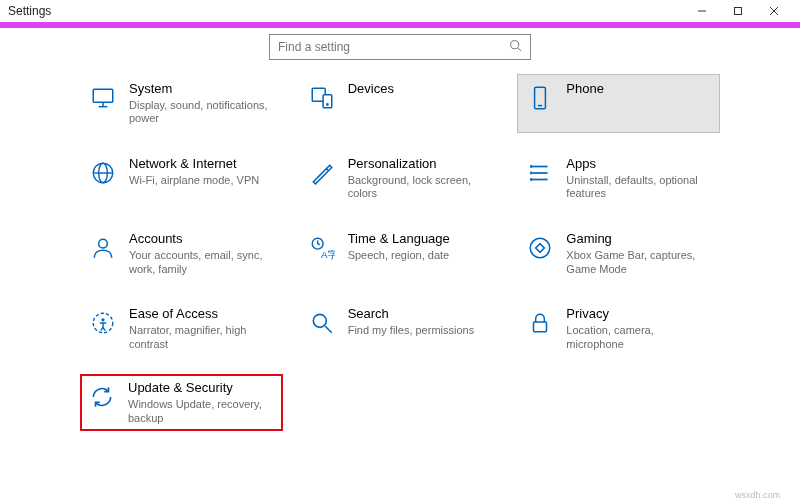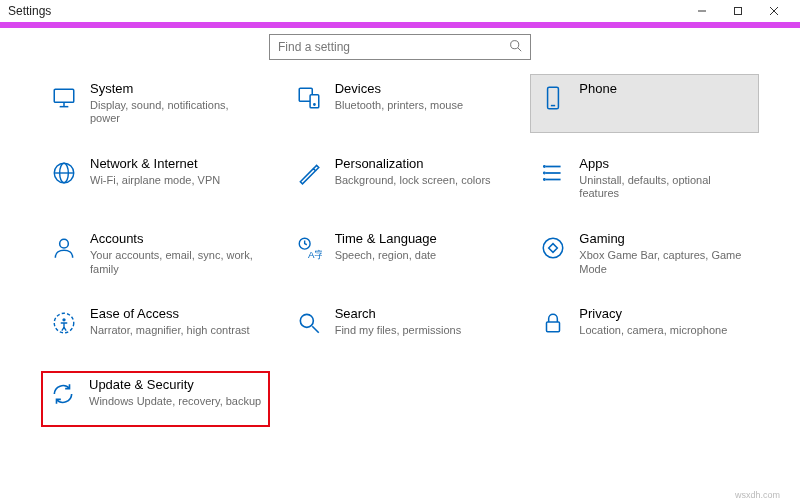--- a/index.html
+++ b/index.html
@@ -33,21 +33,21 @@
     width: 262px; height: 26px;
     border: 1px solid #888;
     display: flex; align-items: center;
     padding: 0 8px;
     font-size: 12px;
     color: #777;
   }
   .search .ph { flex: 1; }
   .search .sicon { color: #555; font-size: 12px; }
   .grid {
-    padding: 0 41px;
+    padding: 0 80px;
     display: grid;
     grid-template-columns: repeat(3, 1fr);
     column-gap: 22px;
     row-gap: 28px;
     gap: 16px;
   }
   .card {
     display: flex;
     gap: 12px;
     padding: 6px 8px;
@@ -128,21 +128,20 @@
   <div class="card">
     <span class="icon">
       <svg width="26" height="26" viewBox="0 0 24 24" fill="none" stroke="#0067c0" stroke-width="1.4">
           <rect x="3" y="3" width="12" height="12" rx="1"></rect>
           <rect x="13" y="9" width="8" height="12" rx="1" fill="#fff"></rect>
           <circle cx="17" cy="18" r="0.6" fill="#0067c0"></circle>
         </svg>
     </span>
     <div class="txt">
       <div class="ttl">Devices</div>
-      <div class="desc">Bluetooth, printers, mouse</div>
     </div>
   </div>
 
   <div class="card hover">
     <span class="icon">
       <svg width="26" height="26" viewBox="0 0 24 24" fill="none" stroke="#0067c0" stroke-width="1.4">
           <rect x="7" y="2" width="10" height="20" rx="1.5"></rect>
           <line x1="10" y1="19" x2="14" y2="19"></line>
         </svg>
     </span>

